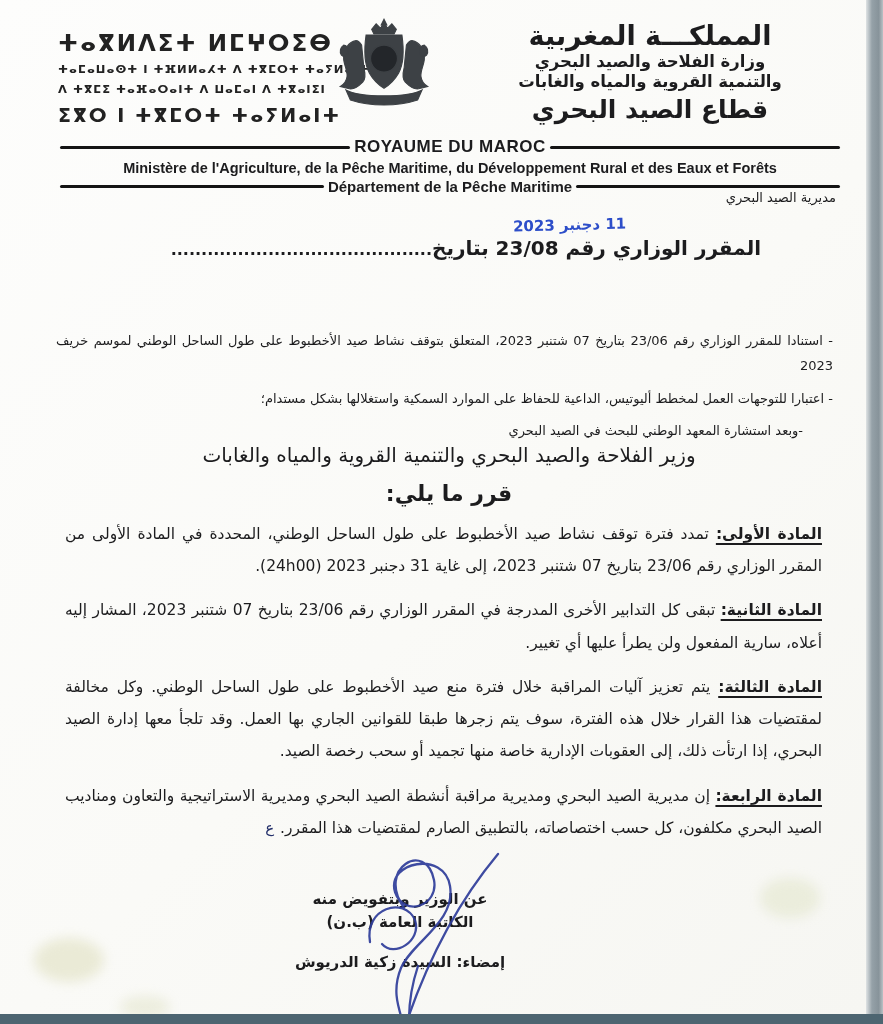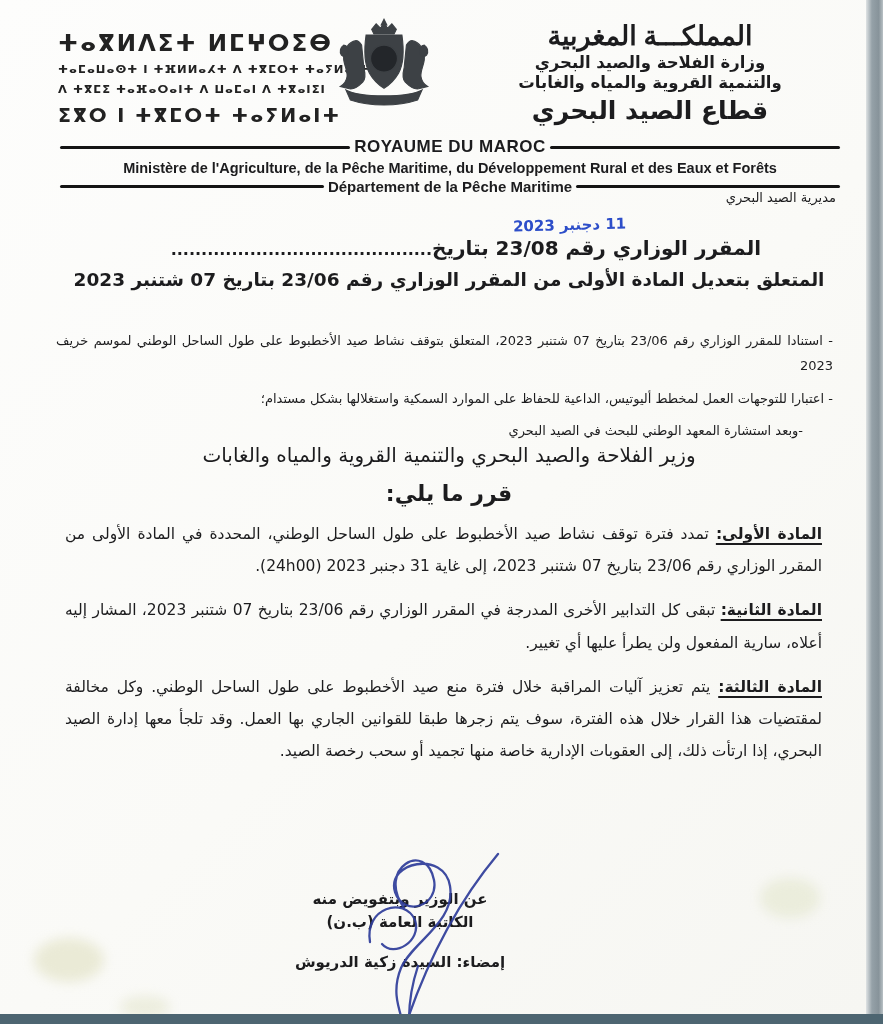--- a/index.html
+++ b/index.html
@@ -22,21 +22,21 @@
     position:absolute;left:0;right:0;bottom:0;height:10px;background:#4d6571;
   }
   
   .header{position:absolute;top:14px;left:58px;right:14px;display:flex;align-items:flex-start;}
   .tif-block{width:262px;text-align:center;padding-top:16px;color:#222;}
   .tif-l1{font-size:23px;font-weight:bold;letter-spacing:2px;white-space:nowrap;}
   .tif-l2,.tif-l3{font-size:11.5px;font-weight:bold;letter-spacing:1px;margin-top:6px;white-space:nowrap;}
   .tif-l4{font-size:19px;font-weight:bold;letter-spacing:2px;margin-top:8px;white-space:nowrap;}
   .crest-wrap{width:128px;display:flex;justify-content:center;padding-top:2px;}
   .ar-head{flex:1;text-align:center;direction:rtl;padding-top:6px;}
-  .ar-kingdom{font-size:27px;font-weight:bold;font-family:Liberation Serif, serif;}
+  .ar-kingdom{font-size:27px;font-weight:bold;}
   .ar-min{font-size:16.5px;font-weight:bold;margin-top:1px;}
   .ar-sector{font-size:25px;font-weight:bold;margin-top:4px;}
   
   .fr-band{position:absolute;top:137px;left:60px;right:26px;text-align:center;font-family:"Liberation Sans","DejaVu Sans",sans-serif;}
   .fr-row{display:flex;align-items:center;gap:4px;}
   .fr-rule{flex:1;height:3px;background:#141414;border-radius:2px;}
   .fr-country{font-size:17px;font-weight:bold;letter-spacing:.5px;white-space:nowrap;}
   .fr-ministry{font-size:14.5px;font-weight:bold;margin:3px 0 2px 0;}
   .fr-dept{font-size:15px;font-weight:bold;white-space:nowrap;}
   .directorate{position:absolute;top:190px;right:30px;direction:rtl;font-size:13px;}
@@ -129,38 +129,38 @@
     </div>
   </div>
 
   <div class="directorate">مديرية الصيد البحري</div>
 
   <div class="title-block">
     <div class="title-line1">
       <span>المقرر الوزاري رقم 23/08 بتاريخ</span><span class="dots">...........................................</span>
       <span class="stamp">11 دجنبر 2023</span>
     </div>
-    <div class="title-line2">المتعلق بتعديل المادة الأولى من المقرر الوزاري رقم 23/06 بتاريخ 07 شتنبر 2023</div>
   </div>
 
   <div class="preamble">
     <p>- استنادا للمقرر الوزاري رقم 23/06 بتاريخ 07 شتنبر 2023، المتعلق بتوقف نشاط صيد الأخطبوط على طول الساحل الوطني لموسم خريف 2023</p>
     <p>- اعتبارا للتوجهات العمل لمخطط أليوتيس، الداعية للحفاظ على الموارد السمكية واستغلالها بشكل مستدام؛</p>
     <p class="consult">-وبعد استشارة المعهد الوطني للبحث في الصيد البحري</p>
   </div>
 
   <div class="decision">
     <div class="decision-h">وزير الفلاحة والصيد البحري والتنمية القروية والمياه والغابات</div>
     <div class="decision-s">قرر ما يلي:</div>
   </div>
 
   <div class="articles">
     <p><span class="art-label">المادة الأولى:</span> <span>تمدد فترة توقف نشاط صيد الأخطبوط على طول الساحل الوطني، المحددة في المادة الأولى من المقرر الوزاري رقم 23/06 بتاريخ 07 شتنبر 2023، إلى غاية 31 دجنبر 2023 (24h00).</span></p>
     <p><span class="art-label">المادة الثانية:</span> <span>تبقى كل التدابير الأخرى المدرجة في المقرر الوزاري رقم 23/06 بتاريخ 07 شتنبر 2023، المشار إليه أعلاه، سارية المفعول ولن يطرأ عليها أي تغيير.</span></p>
     <p><span class="art-label">المادة الثالثة:</span> <span>يتم تعزيز آليات المراقبة خلال فترة منع صيد الأخطبوط على طول الساحل الوطني. وكل مخالفة لمقتضيات هذا القرار خلال هذه الفترة، سوف يتم زجرها طبقا للقوانين الجاري بها العمل. وقد تلجأ معها إدارة الصيد البحري، إذا ارتأت ذلك، إلى العقوبات الإدارية خاصة منها تجميد أو سحب رخصة الصيد.</span></p>
+    <p><span class="art-label">المادة الرابعة:</span> <span>إن مديرية الصيد البحري ومديرية مراقبة أنشطة الصيد البحري ومديرية الاستراتيجية والتعاون ومناديب الصيد البحري مكلفون، كل حسب اختصاصاته، بالتطبيق الصارم لمقتضيات هذا المقرر.</span><span class="paraph">ع</span></p>
   </div>
 
   <div class="sig-block">
     <div>عن الوزير وبتفويض منه</div>
     <div>الكاتبة العامة (ب.ن)</div>
     <div class="sig-line3">إمضاء: السيدة زكية الدريوش</div>
   </div>
 
   <svg class="sig-svg" width="215" height="178" viewBox="0 0 215 178" aria-hidden="true">
     <g fill="none" stroke="#2f3d9a" stroke-width="2.3" stroke-linecap="round" opacity="0.92">

